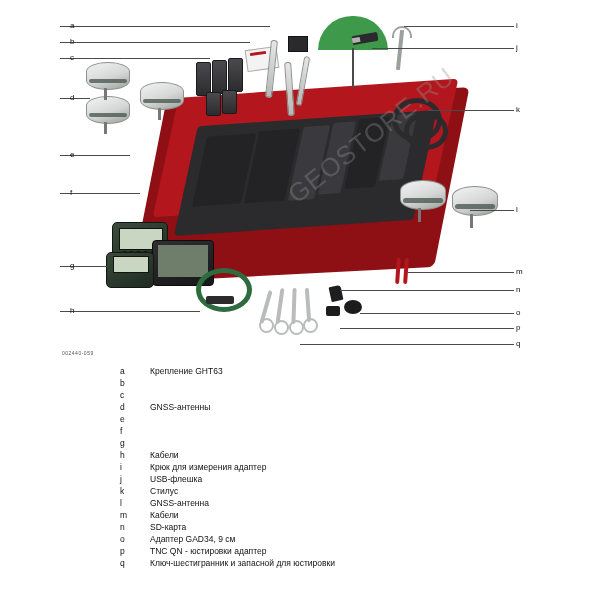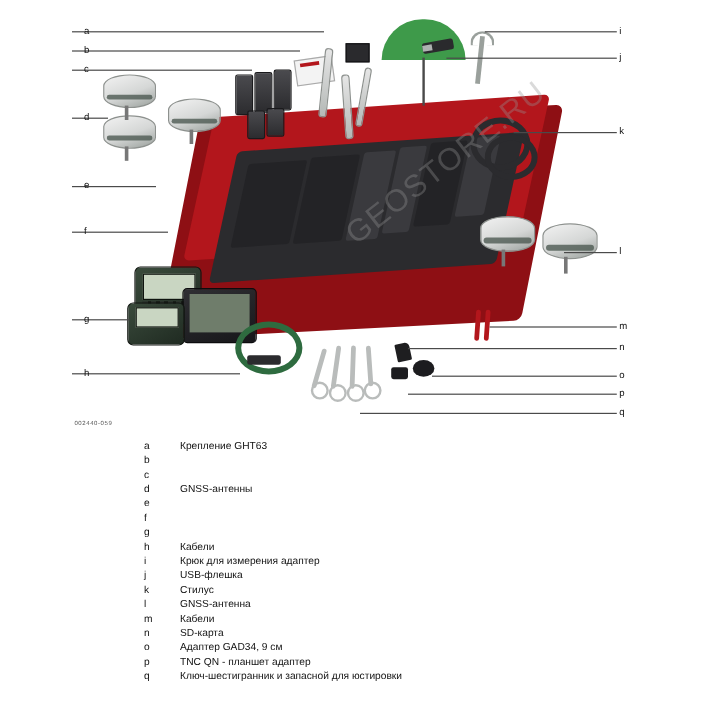--- a/index.html
+++ b/index.html
@@ -445,21 +445,21 @@
     <div class="legend-row">
       <div class="legend-key">n</div>
       <div class="legend-text">SD-карта</div>
     </div>
     <div class="legend-row">
       <div class="legend-key">o</div>
       <div class="legend-text">Адаптер GAD34, 9 см</div>
     </div>
     <div class="legend-row">
       <div class="legend-key">p</div>
-      <div class="legend-text">TNC QN - планшет адаптер</div>
+      <div class="legend-text">TNC QN - юстировки адаптер</div>
     </div>
     <div class="legend-row">
       <div class="legend-key">q</div>
       <div class="legend-text">Ключ-шестигранник и запасной для юстировки</div>
     </div>
   </div>
 
 </div>
 
 </body></html>

